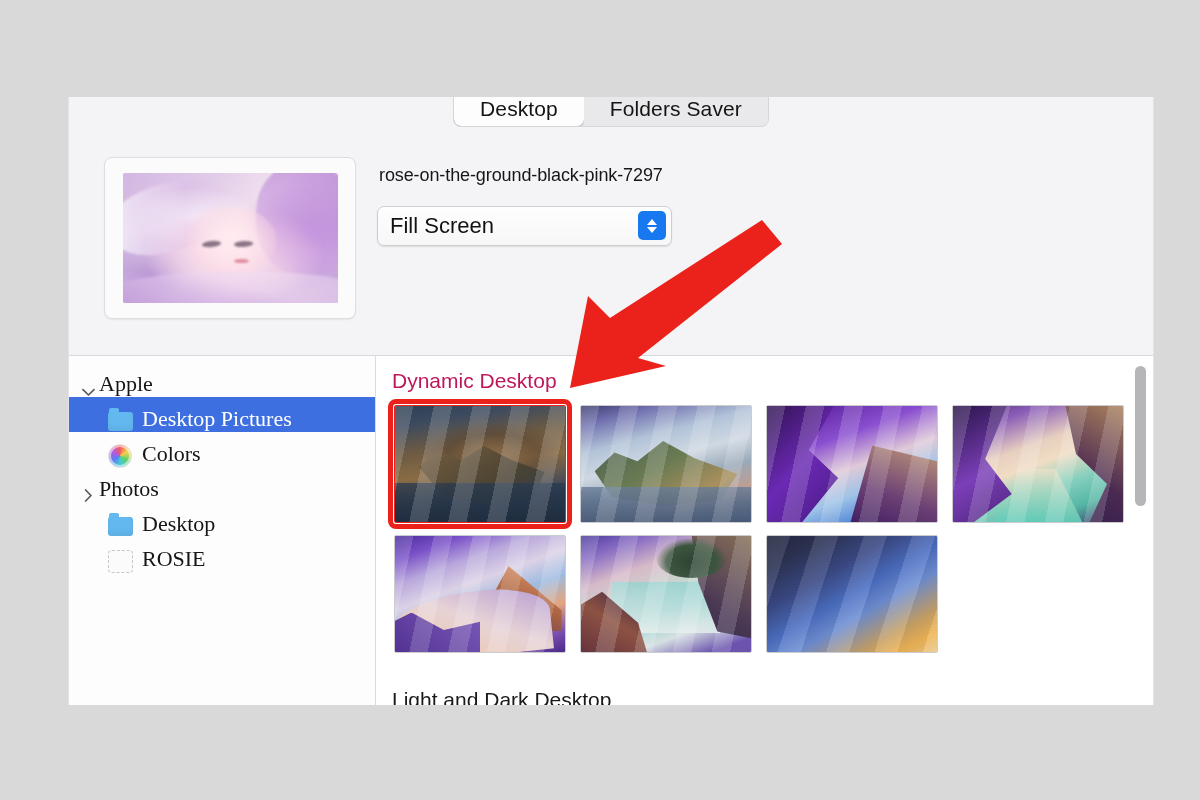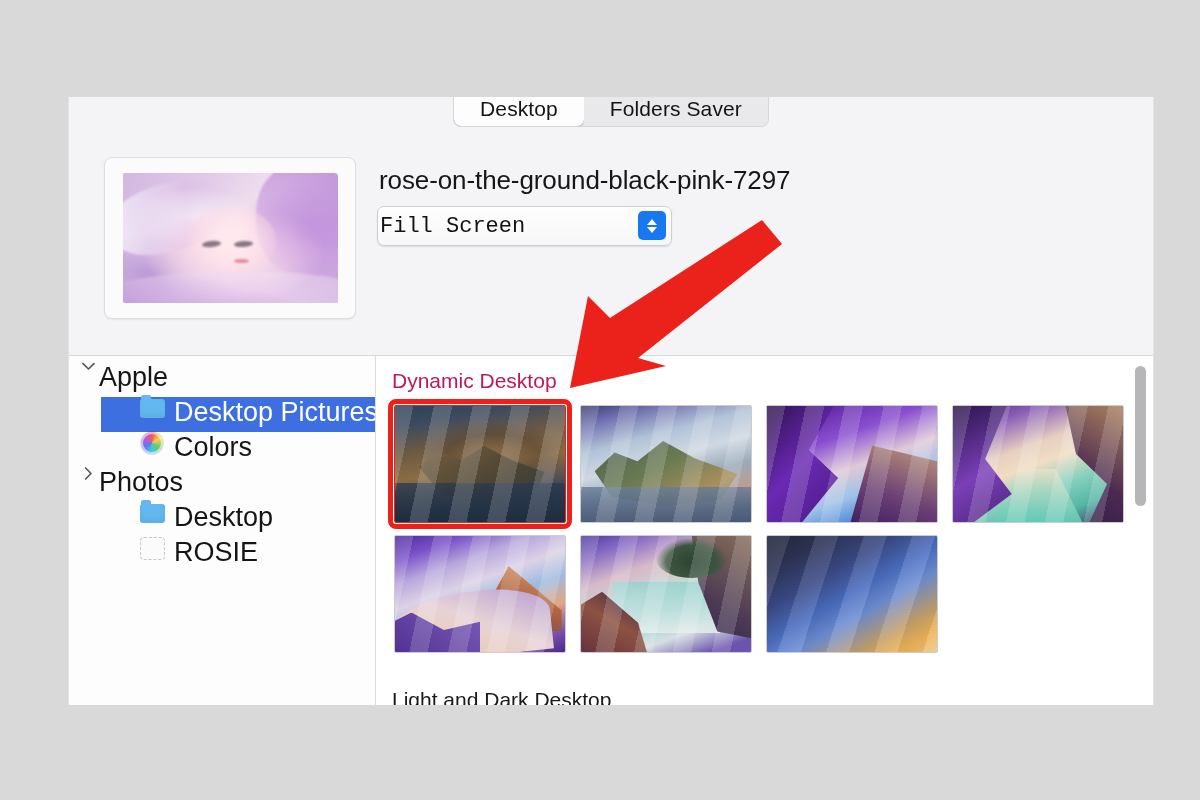--- a/index.html
+++ b/index.html
@@ -122,42 +122,41 @@
   }
   #preview-image .soft{
     position:absolute;inset:0;
     backdrop-filter:blur(1px);
     background:linear-gradient(180deg, rgba(255,255,255,.10), rgba(255,255,255,0) 40%);
   }
 
   #wallpaper-name{
     position:absolute;
     left:310px; top:22px;
-    font-size:26px;
+    font-size:18px;
     color:#161616;
     letter-spacing:-.1px;
     white-space:nowrap;
   }
 
   
   #fit-popup{
     position:absolute;
     left:308px; top:63px;
     width:293px; height:38px;
     background:linear-gradient(180deg,#fefefe,#f7f7f8);
     border:1px solid #cfcdd2;
     border-radius:7px;
     box-shadow:0 1px 1.5px rgba(0,0,0,.10);
     display:flex;align-items:center;
   }
   #fit-popup-label{
-    margin-left:2px;
+    margin-left:12px;
     font-size:22px;
     color:#121212;
-    font-family:Liberation Mono, monospace;
   }
   #fit-popup-arrows{
     position:absolute;right:5px;top:4px;
     width:28px;height:29px;
     background:#1878f0;
     border-radius:5px;
     display:flex;flex-direction:column;
     align-items:center;justify-content:center;
     gap:2px;
   }
@@ -181,28 +180,29 @@
     height:100%;
     background:#fdfdfd;
     border-right:1px solid #dcdbdf;
     padding-top:6px;
     box-sizing:border-box;
     position:relative;
     overflow:hidden;
   }
   .side-row{
     height:35px;
-    display:flex;align-items:flex-start;
-    font-size:27px;
+    display:flex;align-items:flex-end;
+    font-size:22px;
     color:#151515;
     padding-right:8px;
     white-space:nowrap;
+    font-family:Liberation Serif, serif;
   }
   .side-row.group{padding-left:8px;}
-  .side-row.child{padding-left:38px;margin-left:32px;}
+  .side-row.child{padding-left:38px;}
   .side-row.selected{
     background:#3d6fe0;
     color:#ffffff;
   }
   .disclosure{
     width:22px;display:inline-flex;align-items:center;justify-content:center;
     color:#5a5a5a;font-size:15px;flex:0 0 22px;
   }
   .disclosure svg{display:block;}
   .row-icon{

